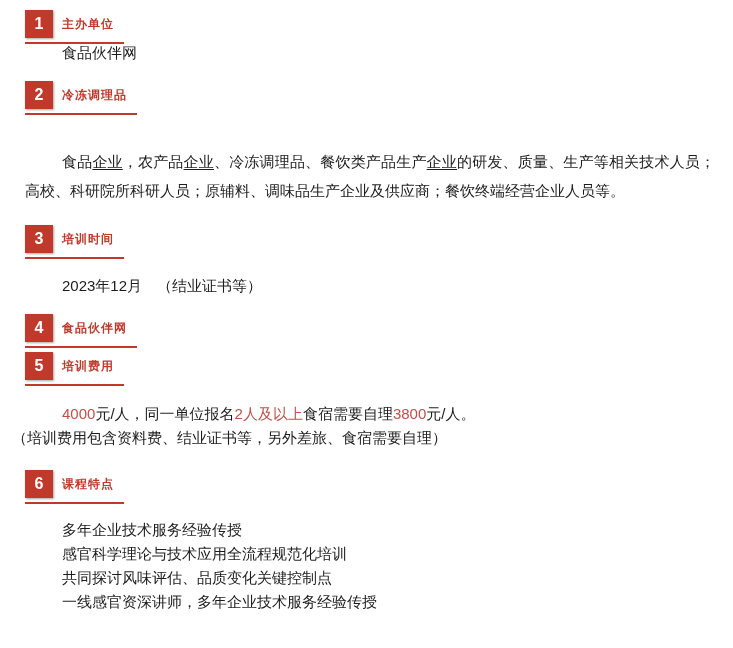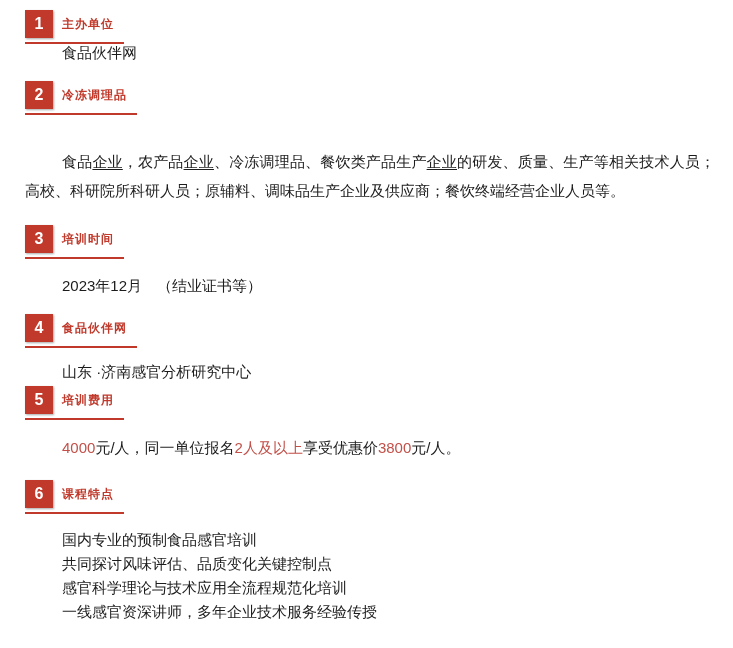--- a/index.html
+++ b/index.html
@@ -76,37 +76,37 @@
       <span class="ttl">培训时间</span>
     </div>
     <p class="body3">2023年12月　（结业证书等）</p>
   </section>
 
   <section class="sec4">
     <div class="sec-head">
       <span class="num">4</span>
       <span class="ttl">食品伙伴网</span>
     </div>
-    <p class="body4">山东 ·济南感官分析研究中心</p>
   </section>
 
   <section class="sec5">
     <div class="sec-head">
       <span class="num">5</span>
       <span class="ttl">培训费用</span>
     </div>
-    <p class="fee"><span class="red">4000</span><span>元/人，同一单位报名</span><span class="red">2人及以上</span><span>享受优惠价</span><span class="red">3800</span><span>元/人。</span></p>
+    <p class="fee"><span class="red">4000</span><span>元/人，同一单位报名</span><span class="red">2人及以上</span><span>食宿需要自理</span><span class="red">3800</span><span>元/人。</span></p>
+    <p class="note">（培训费用包含资料费、结业证书等，另外差旅、食宿需要自理）</p>
   </section>
 
   <section class="sec6">
     <div class="sec-head">
       <span class="num">6</span>
       <span class="ttl">课程特点</span>
     </div>
     <div class="features">
-      <p>国内专业的预制食品感官培训</p>
+      <p>多年企业技术服务经验传授</p>
+      <p>感官科学理论与技术应用全流程规范化培训</p>
       <p>共同探讨风味评估、品质变化关键控制点</p>
-      <p>感官科学理论与技术应用全流程规范化培训</p>
       <p>一线感官资深讲师，多年企业技术服务经验传授</p>
     </div>
   </section>
 
 </div>
 
 </body></html>

